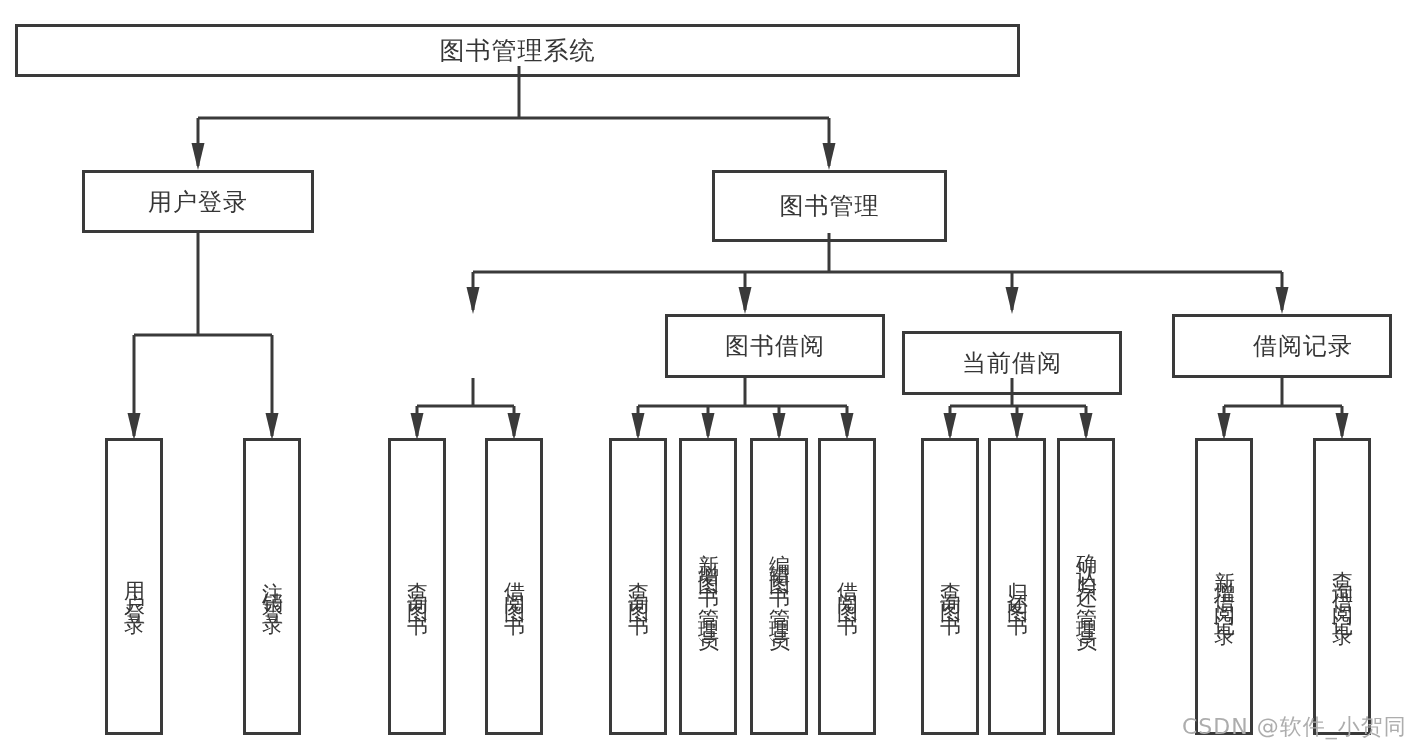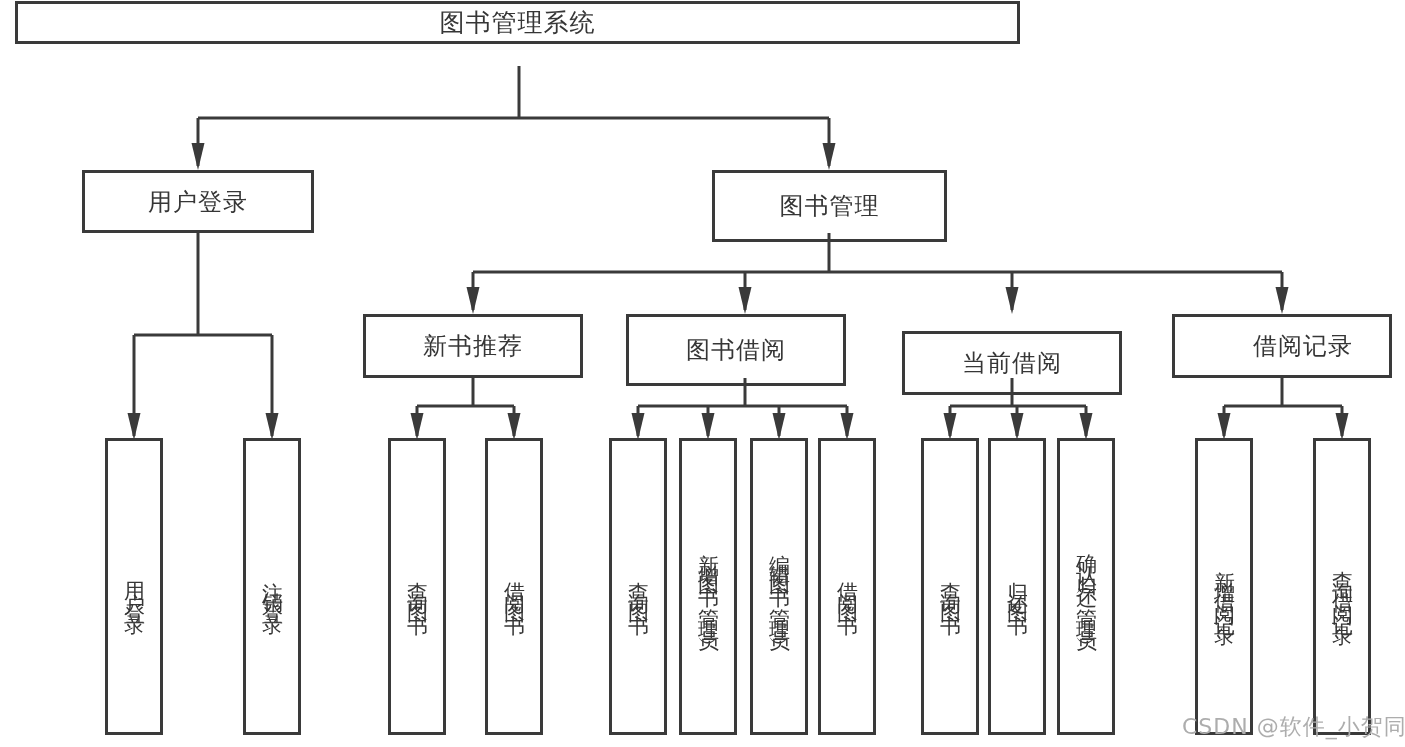--- a/index.html
+++ b/index.html
@@ -134,27 +134,26 @@
     <g>
       <line x1="1282" y1="378" x2="1282" y2="406"></line>
       <line x1="1224" y1="406" x2="1342" y2="406"></line>
       <line x1="1224" y1="406" x2="1224" y2="436"></line>
       <line x1="1342" y1="406" x2="1342" y2="436"></line>
       <polygon points="1217.5,413 1230.5,413 1224,440"></polygon>
       <polygon points="1335.5,413 1348.5,413 1342,440"></polygon>
     </g>
   </svg>
 
-  <div class="node root" style="left:15px; top:1px; width:1005px; height:43px;font-family:Liberation Serif, serif;">图书管理系统</div>
+  <div class="node root" style="left:15px; top:24px; width:1005px; height:53px;font-family:Liberation Serif, serif;">图书管理系统</div>
 
   <div class="node" style="left:82px; top:170px; width:232px; height:63px;">用户登录</div>
   <div class="node" style="left:712px; top:170px; width:235px; height:72px;">图书管理</div>
 
-  <div class="node" style="left:363px; top:314px; width:220px; height:64px;">新书推荐</div>
-  <div class="node" style="left:626px; top:314px; width:220px; height:72px;">图书借阅</div>
+  <div class="node" style="left:665px; top:314px; width:220px; height:64px;">图书借阅</div>
   <div class="node" style="left:902px; top:314px; width:220px; height:64px;margin-top:17px;">当前借阅</div>
   <div class="node" style="left:1172px; top:314px; width:220px; height:64px;padding-left:42px;">借阅记录</div>
 
   <div class="vnode" style="left:105px; top:438px; width:58px; height:297px;">用户登录</div>
   <div class="vnode" style="left:243px; top:438px; width:58px; height:297px;">注销登录</div>
 
   <div class="vnode" style="left:388px; top:438px; width:58px; height:297px;">查询图书</div>
   <div class="vnode" style="left:485px; top:438px; width:58px; height:297px;">借阅图书</div>
 
   <div class="vnode" style="left:609px; top:438px; width:58px; height:297px;">查询图书</div>

